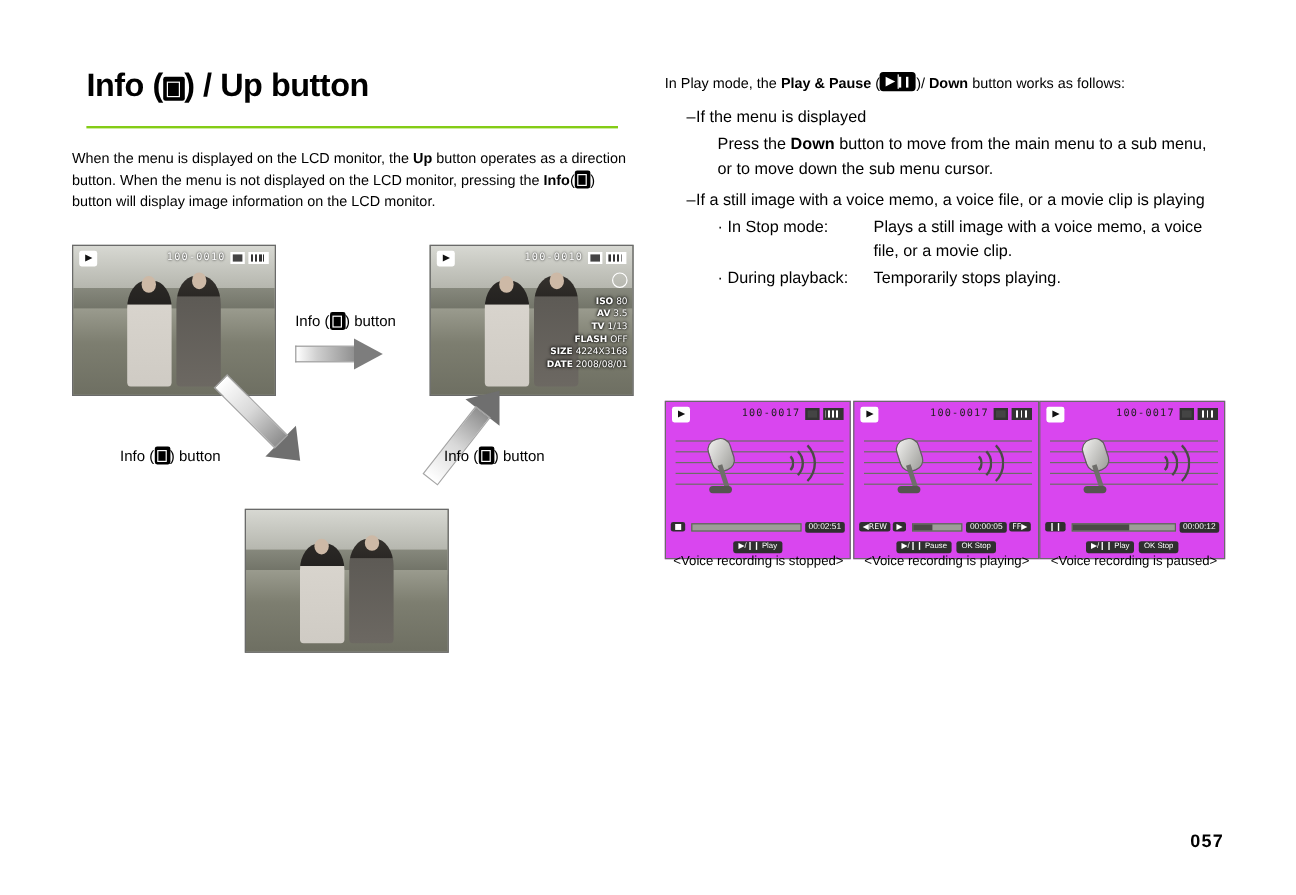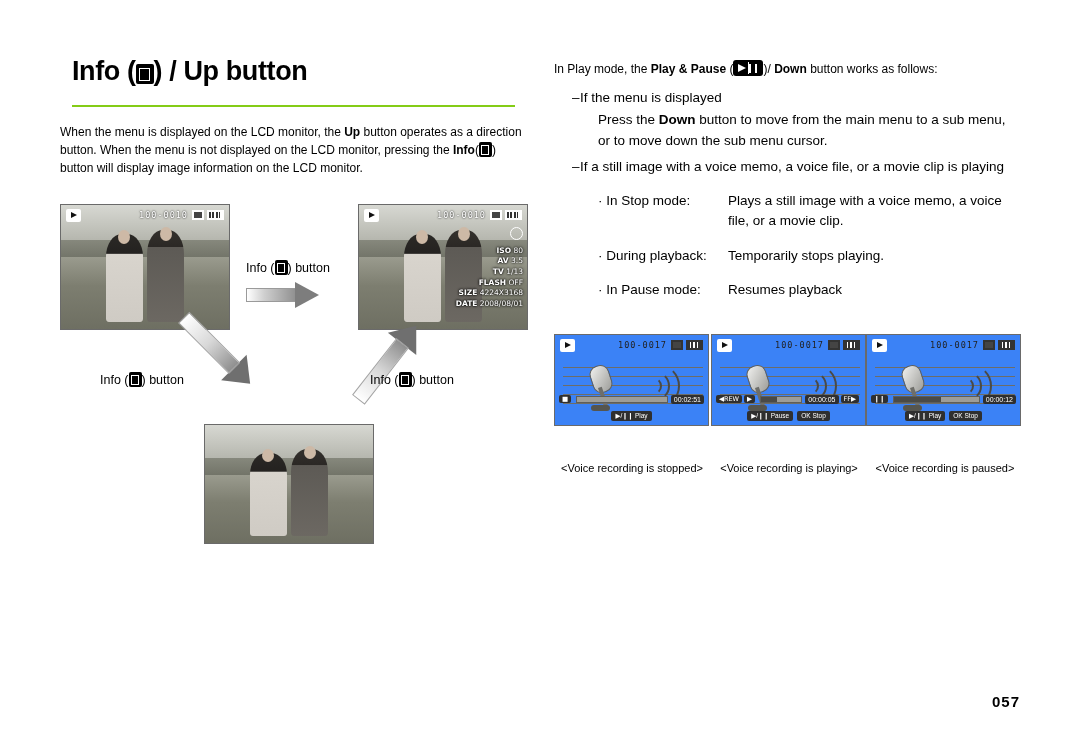--- a/index.html
+++ b/index.html
@@ -69,21 +69,21 @@
     box-sizing: border-box;
   }
   .dash-body { flex: 1; }
   .sub-indent {
     padding-left: 44px;
     margin-top: 2px;
   }
   .mode-row {
     display: flex;
     padding-left: 44px;
-    margin-top: 14px;
+    margin-top: 2px;
   }
   .mode-label { width: 130px; flex: 0 0 130px; }
   .mode-desc { flex: 1; }
 
   
   .icon-info {
     display: inline-block;
     width: 13px;
     height: 15px;
     background: #000;
@@ -324,24 +324,24 @@
   .info-caption {
     position: absolute;
     font-size: 12.5px;
     white-space: nowrap;
   }
 
   
   .vr-panel {
     position: absolute;
     width: 155px;
-    height: 92px;
+    height: 132px;
     border: 1px solid #6a6a6a;
     box-sizing: border-box;
-    background: #3b82f6;
+    background: #d946ef;
     overflow: hidden;
   }
   .vr-panel .vr-body {
     position: absolute; left: 0; top: 0; right: 0; bottom: 0;
     background: linear-gradient(180deg,#e4e4e2 0%, #cdcdc9 55%, #b9b9b4 100%);
     z-index: -1;
   }
   .mic {
     position: absolute;
     left: 34px; top: 30px;
@@ -592,24 +592,20 @@
     </div>
 
     <div class="mode-row">
       <div class="mode-label">· In Stop mode:</div>
       <div class="mode-desc">Plays a still image with a voice memo, a voice file, or a movie clip.</div>
     </div>
     <div class="mode-row">
       <div class="mode-label">· During playback:</div>
       <div class="mode-desc">Temporarily stops playing.</div>
     </div>
-    <div class="mode-row">
-      <div class="mode-label">· In Pause mode:</div>
-      <div class="mode-desc">Resumes playback</div>
-    </div>
   </div>
 </div>
 
 <div class="vr-panel" style="left:554px; top:334px;">
   <div class="vr-body"></div>
   <div class="staff">
     <i style="top:0"></i>
       <i style="top:9px"></i>
       <i style="top:18px"></i>
       <i style="top:27px"></i>

